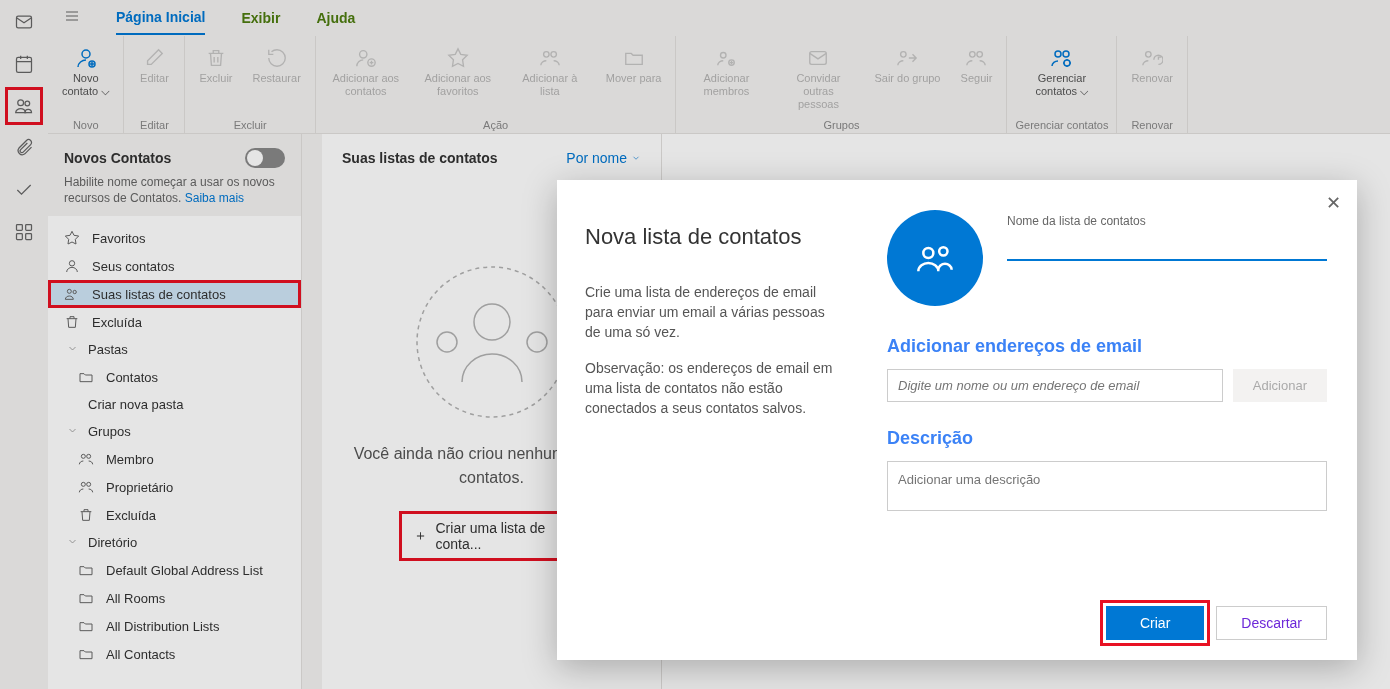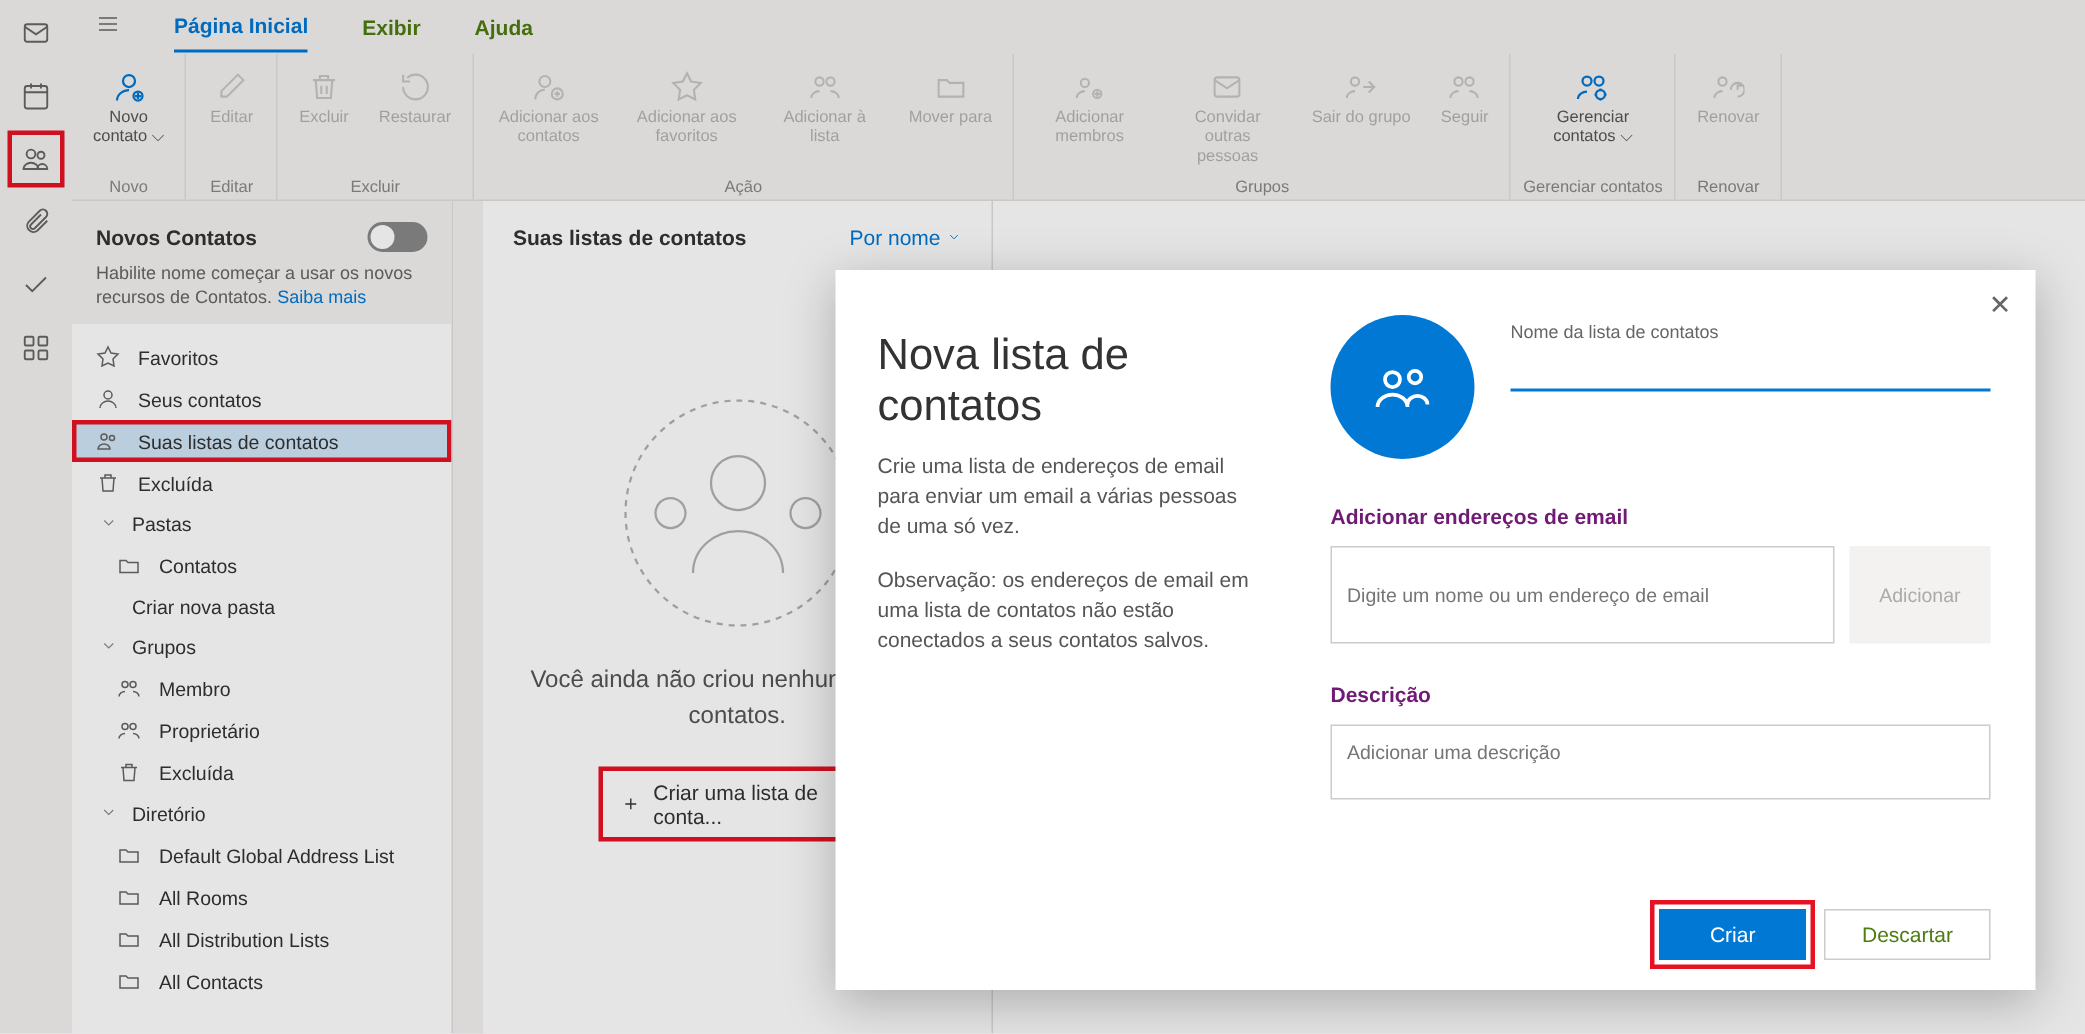--- a/index.html
+++ b/index.html
@@ -58,38 +58,38 @@
 .create-list-btn { margin: 24px auto 0; display: flex; align-items: center; justify-content: center; gap: 8px; font-size: 14px; color: #333; cursor: pointer; padding: 6px 12px; width: 180px; }
 .create-list-btn.highlighted { outline: 3px solid #e81123; }
 
 
 .right-pane { position: absolute; left: 662px; top: 134px; right: 0; bottom: 0; background: #fff; }
 
 
 .modal-overlay { position: absolute; left: 0; top: 0; width: 100%; height: 689px; background: rgba(0,0,0,0.1); }
 .modal { position: absolute; left: 557px; top: 180px; width: 800px; height: 480px; background: #fff; box-shadow: 0 8px 32px rgba(0,0,0,0.25); display: flex; }
 .modal-left { width: 310px; padding: 40px 28px; }
-.modal-left h2 { font-size: 29px; font-weight: 400; color: #333; line-height: 34px; margin-bottom: 12px; }
+.modal-left h2 { font-size: 22px; font-weight: 400; color: #333; line-height: 34px; margin-bottom: 28px; }
 .modal-left p { font-size: 14px; color: #555; line-height: 20px; margin-bottom: 16px; }
 .modal-right { flex: 1; padding: 30px 30px 20px 20px; position: relative; }
 .close-x { position: absolute; right: 16px; top: 12px; font-size: 18px; color: #666; cursor: pointer; }
 .avatar-row { display: flex; align-items: flex-start; gap: 24px; margin-bottom: 30px; }
 .avatar-circle { width: 96px; height: 96px; border-radius: 50%; background: #0078d4; display: flex; align-items: center; justify-content: center; color: #fff; }
 .name-field { flex: 1; padding-top: 4px; }
 .name-label { font-size: 12px; color: #666; margin-bottom: 6px; }
 .name-input { width: 100%; border: none; border-bottom: 2px solid #0078d4; font-size: 15px; padding: 4px 0; outline: none; }
-.section-title { font-size: 14px; color: #701a75; font-weight: 600; margin-bottom: 12px; }
+.section-title { font-size: 18px; color: #3b82f6; font-weight: 600; margin-bottom: 12px; }
 .email-row { display: flex; gap: 10px; margin-bottom: 26px; }
-.email-input { flex: 1; border: 1px solid #ccc; padding: 24px 10px; font-size: 13px; outline: none; }
+.email-input { flex: 1; border: 1px solid #ccc; padding: 8px 10px; font-size: 13px; outline: none; font-style: italic; }
 .add-btn { background: #f3f2f1; border: none; padding: 8px 20px; color: #aaa; font-size: 13px; cursor: default; }
 .desc-box { width: 100%; border: 1px solid #ccc; padding: 10px; font-size: 13px; resize: none; height: 50px; outline: none; font-family: inherit; }
 .modal-footer { position: absolute; bottom: 20px; right: 30px; display: flex; gap: 12px; justify-content: center; }
 .btn-primary { background: #0078d4; color: #fff; border: none; padding: 8px 34px; font-size: 14px; cursor: pointer; }
 .btn-primary.highlighted { outline: 3px solid #e81123; outline-offset: 3px; }
-.btn-secondary { background: #fff; border: 1px solid #ccc; padding: 8px 24px; font-size: 14px; cursor: pointer; color: #4d7c0f; }
+.btn-secondary { background: #fff; border: 1px solid #ccc; padding: 8px 24px; font-size: 14px; cursor: pointer; color: #6d28d9; }
 
 svg { fill: none; stroke: currentColor; stroke-width: 1.5; }
 </style>
 </head>
 <body>
 
 <div class="left-rail">
   <div class="rail-item">
       <svg viewBox="0 0 24 24">
         <rect x="3" y="5" width="18" height="14" rx="2"></rect>

